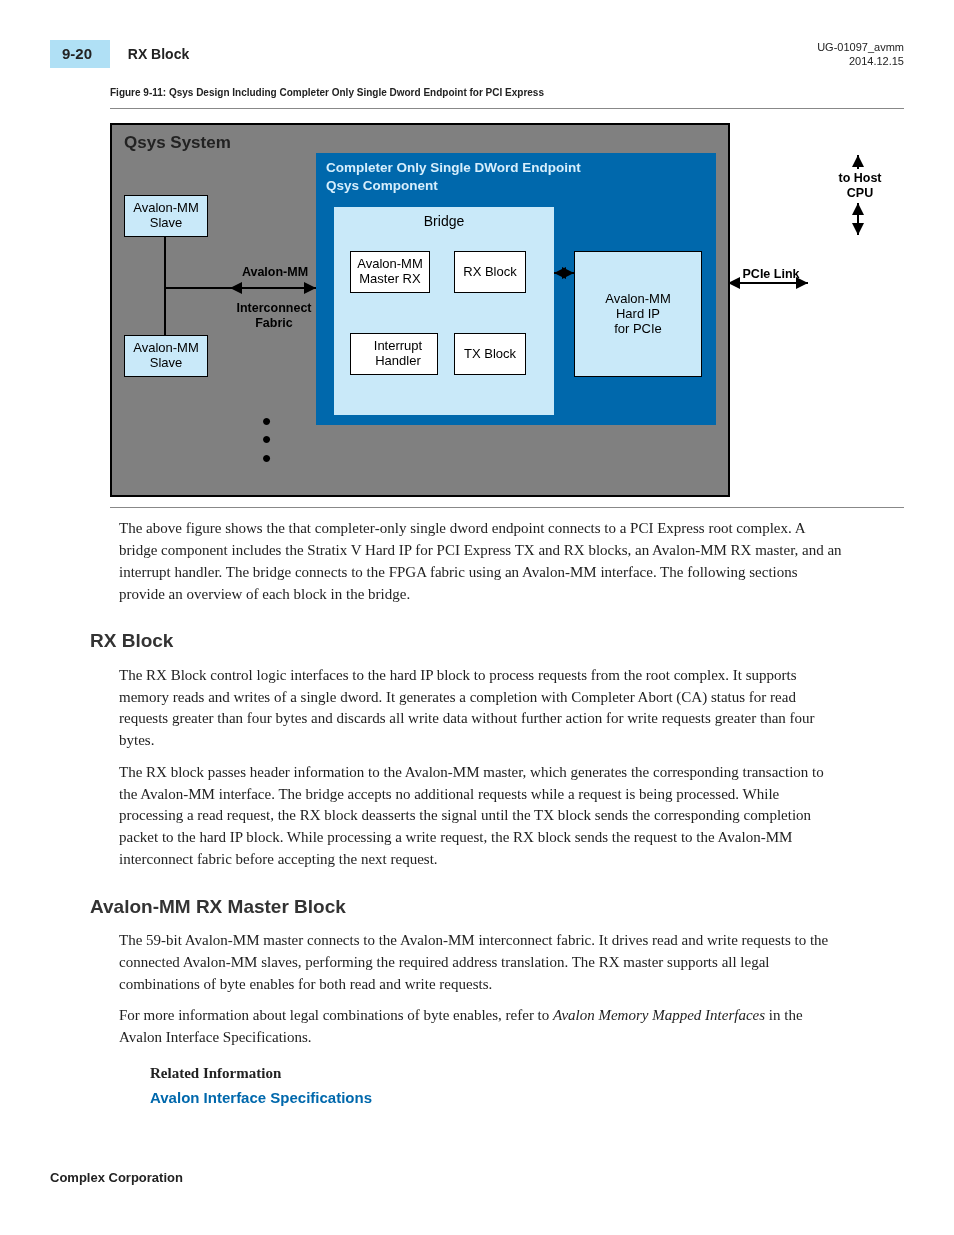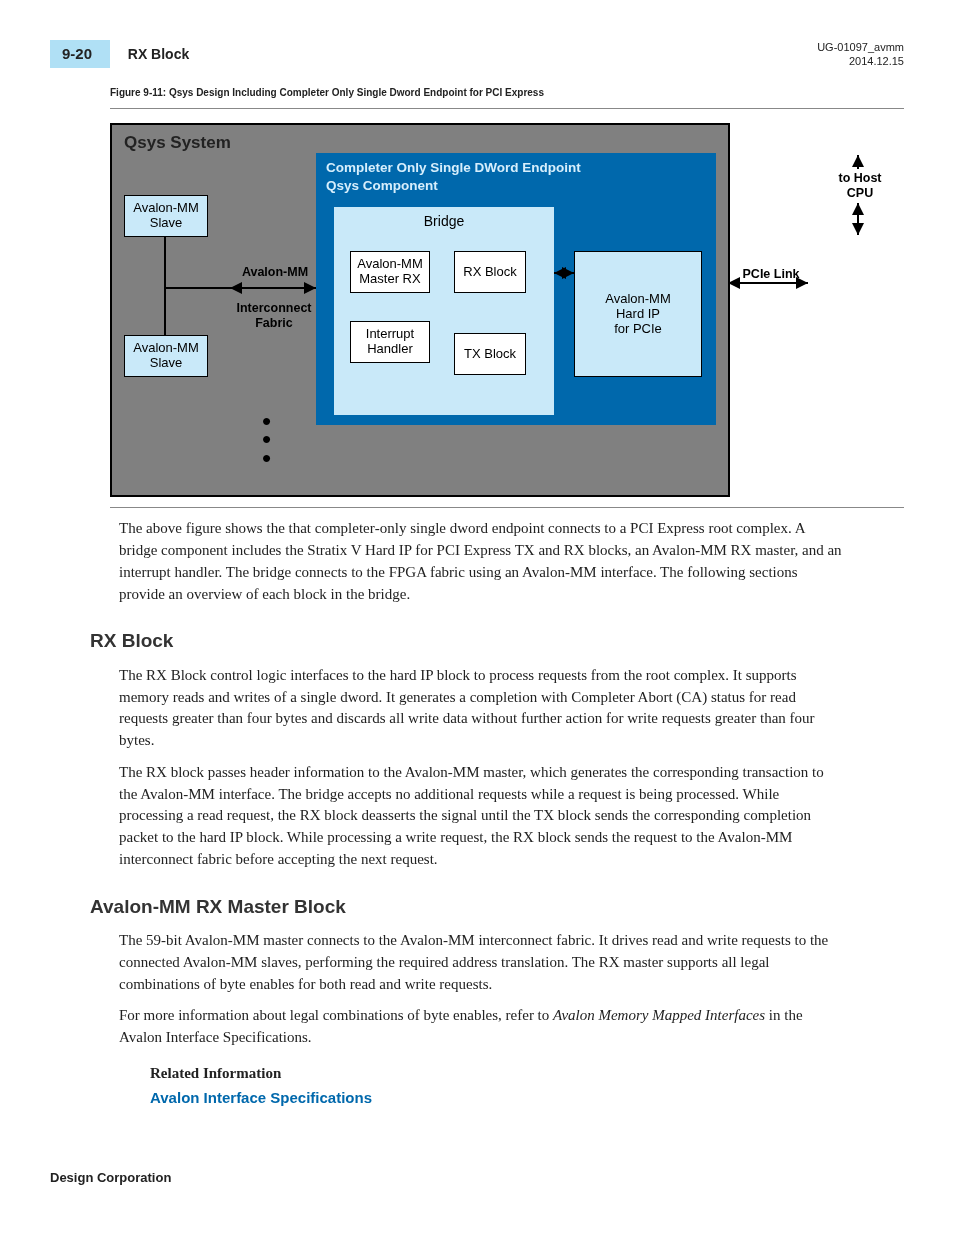--- a/index.html
+++ b/index.html
@@ -57,21 +57,21 @@
   .wbox {
     position: absolute; background: #fff; border: 1.5px solid #000;
     font-family: "Myriad Pro", Arial, sans-serif; font-size: 13px; color:#000;
     display:flex; align-items:center; justify-content:center; text-align:center;
     line-height: 1.15;
   }
   .slave1 { left:14px; top:72px; width:82px; height:40px; background:#c9e9f9;}
   .slave2 { left:14px; top:212px; width:82px; height:40px; background:#c9e9f9;}
   .masterrx { left:240px; top:128px; width:78px; height:40px;}
   .rxblk { left:344px; top:128px; width:70px; height:40px;}
-  .inth { left:240px; top:198px; width:78px; height:40px;}
+  .inth { left:240px; top:210px; width:78px; height:40px;padding-left:8px;}
   .txblk { left:344px; top:210px; width:70px; height:40px;}
   .hardip { left:464px; top:128px; width:126px; height:124px; background:#c9e9f9;}
   .rootc { left:698px; top:114px; width:102px; height:114px; background:#c9e9f9;}
   .lbl { position:absolute; font-family:"Myriad Pro", Arial, sans-serif; font-size:12.5px; text-align:center; color:#000; font-weight:600; line-height:1.15;}
   .avmm { left:130px; top:142px; width:70px;}
   .interc { left:126px; top:178px; width:76px;}
   .pcie { left:631px; top:144px; width:60px;}
   .tohost { left:700px; top:48px; width:100px;}
   .dots { position:absolute; left:152px; top:290px; font-size:26px; color:#000; line-height:0.7; font-weight:bold;}
   
@@ -183,14 +183,14 @@
 <p class="para">
   <span>For more information about legal combinations of byte enables, refer to </span><i>Avalon Memory Mapped Interfaces</i><span> in the Avalon Interface Specifications.</span>
 </p>
 
 <div class="related">Related Information</div>
 <div style="margin-left:100px;">
   <a href="#" class="link">Avalon Interface Specifications</a>
 </div>
 
 <div class="footer">
-  <div class="left">Design Corporation</div>
+  <div class="left">Complex Corporation</div>
 </div>
 
 </body></html>

